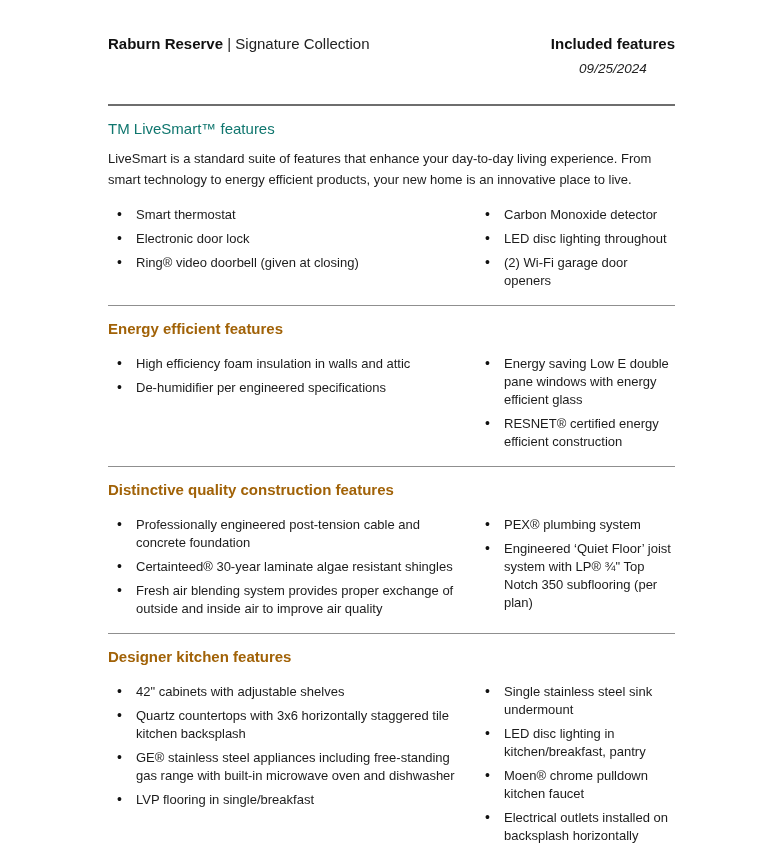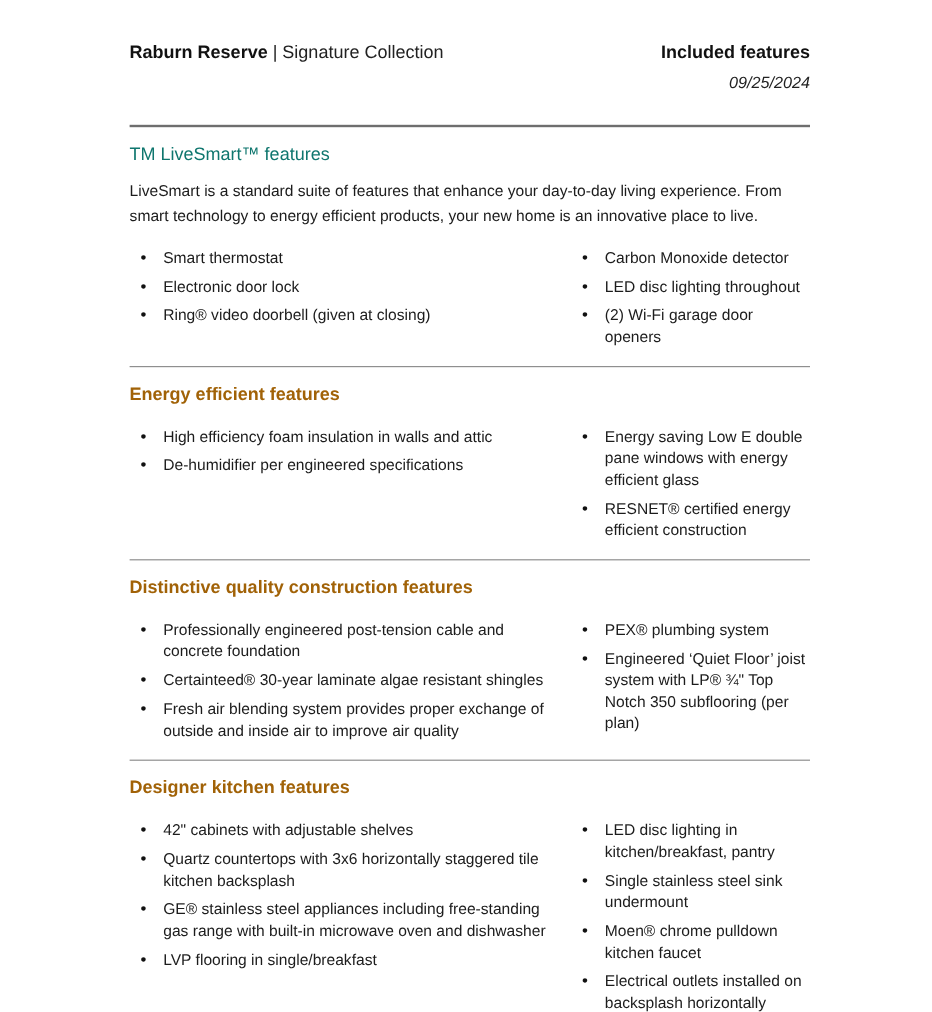--- a/index.html
+++ b/index.html
@@ -20,21 +20,21 @@
   }
   
   .doc-header {
     display: flex;
     justify-content: space-between;
     align-items: flex-start;
   }
   .doc-title { font-size: 15px; line-height: 20px; }
   .doc-title .bold { font-weight: bold; color: #111; }
   .doc-title .rest { font-weight: normal; color: #222; }
-  .header-right { text-align: right; }
+  .header-right { text-align: center; }
   .included { font-size: 15px; font-weight: bold; color: #111; line-height: 20px; }
   .doc-date { font-size: 13.5px; font-style: italic; color: #222; margin-top: 6px; line-height: 18px; }
   .header-rule {
     border: none;
     border-top: 2px solid #6e6e6e;
     margin-top: 26px;
   }
   
   .section { padding-top: 13px; }
   .section-heading {
@@ -154,22 +154,22 @@
   <section class="section">
     <h2 class="section-heading">Designer kitchen features</h2>
     <div class="cols">
       <ul class="feature-list">
           <li>42" cabinets with adjustable shelves</li>
           <li>Quartz countertops with 3x6 horizontally staggered tile kitchen backsplash</li>
           <li>GE® stainless steel appliances including free-standing gas range with built-in microwave oven and dishwasher</li>
           <li>LVP flooring in single/breakfast</li>
         </ul>
       <ul class="feature-list">
+          <li>Single stainless steel sink undermount</li>
           <li>LED disc lighting in kitchen/breakfast, pantry</li>
-          <li>Single stainless steel sink undermount</li>
           <li>Moen® chrome pulldown kitchen faucet</li>
           <li>Electrical outlets installed on backsplash horizontally</li>
         </ul>
     </div>
     <hr class="section-rule">
   </section>
 
   <section class="section">
     <h2 class="section-heading">Technology features</h2>
 

